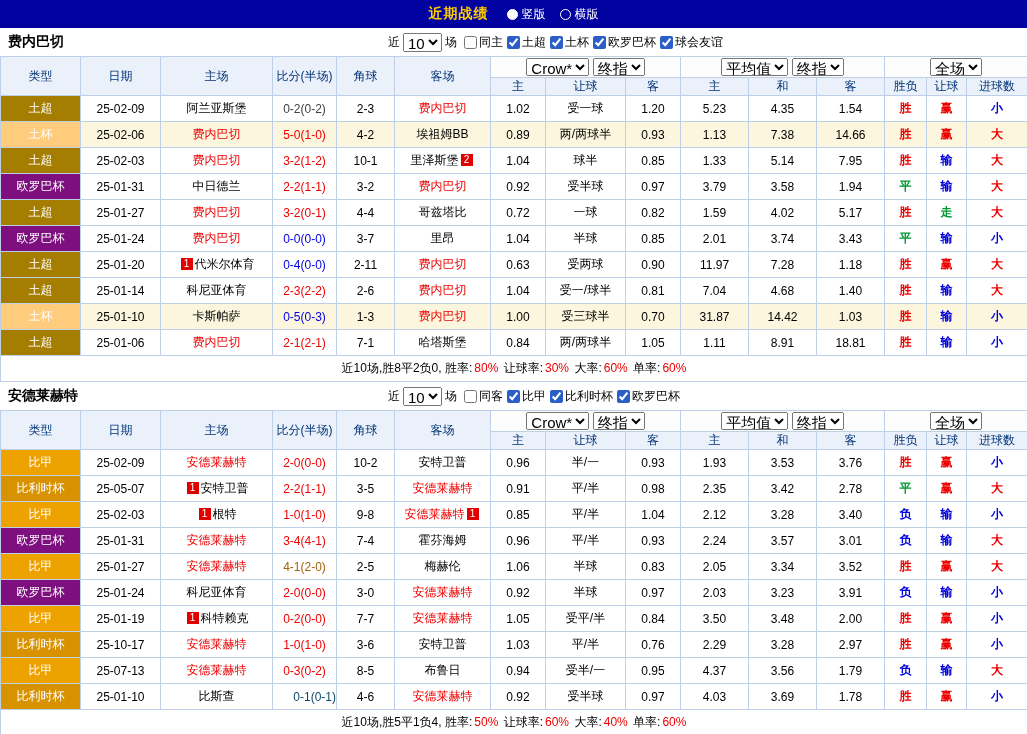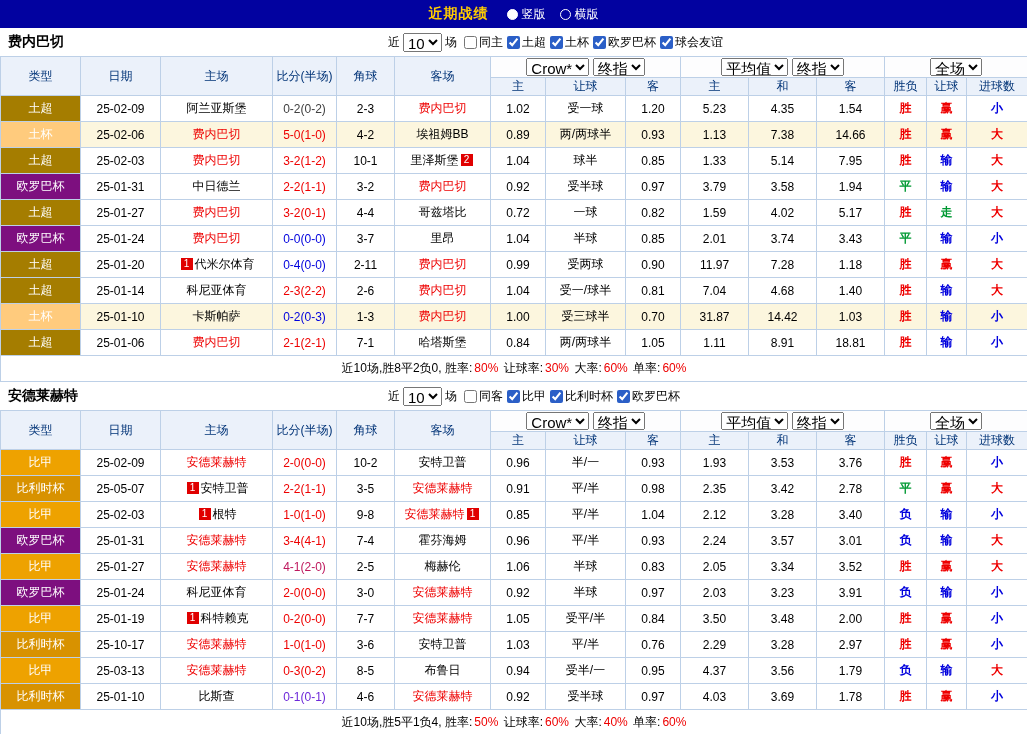--- a/index.html
+++ b/index.html
@@ -210,21 +210,21 @@
           <td style="color: rgb(0, 0, 221); font-weight: bold;">输</td>
           <td style="color: rgb(0, 0, 221); font-weight: bold;">小</td>
         </tr>
         <tr style="background: rgb(255, 255, 255);">
           <td class="type-cell" style="background: rgb(165, 125, 0);">土超</td>
           <td>25-01-20</td>
           <td><span class="red-badge">1</span><span>代米尔体育</span></td>
           <td style="color: rgb(0, 0, 221);">0-4(0-0)</td>
           <td>2-11</td>
           <td><span style="color: rgb(238, 0, 0);">费内巴切</span></td>
-          <td>0.99</td>
+          <td>0.63</td>
           <td>受两球</td>
           <td>0.90</td>
           <td>11.97</td>
           <td>7.28</td>
           <td>1.18</td>
           <td style="color: rgb(238, 0, 0); font-weight: bold;">胜</td>
           <td style="color: rgb(238, 0, 0); font-weight: bold;">赢</td>
           <td style="color: rgb(238, 0, 0); font-weight: bold;">大</td>
         </tr>
         <tr style="background: rgb(255, 255, 255);">
@@ -241,21 +241,21 @@
           <td>4.68</td>
           <td>1.40</td>
           <td style="color: rgb(238, 0, 0); font-weight: bold;">胜</td>
           <td style="color: rgb(0, 0, 221); font-weight: bold;">输</td>
           <td style="color: rgb(238, 0, 0); font-weight: bold;">大</td>
         </tr>
         <tr style="background: rgb(252, 246, 222);">
           <td class="type-cell" style="background: rgb(255, 203, 125);">土杯</td>
           <td>25-01-10</td>
           <td><span>卡斯帕萨</span></td>
-          <td style="color: rgb(0, 0, 221);">0-2(0-3)</td>
+          <td style="color: rgb(0, 0, 221);">0-5(0-3)</td>
           <td>1-3</td>
           <td><span style="color: rgb(238, 0, 0);">费内巴切</span></td>
           <td>1.00</td>
           <td>受三球半</td>
           <td>0.70</td>
           <td>31.87</td>
           <td>14.42</td>
           <td>1.03</td>
           <td style="color: rgb(238, 0, 0); font-weight: bold;">胜</td>
           <td style="color: rgb(0, 0, 221); font-weight: bold;">输</td>
@@ -418,21 +418,21 @@
           <td>3.57</td>
           <td>3.01</td>
           <td style="color: rgb(0, 0, 221); font-weight: bold;">负</td>
           <td style="color: rgb(0, 0, 221); font-weight: bold;">输</td>
           <td style="color: rgb(238, 0, 0); font-weight: bold;">大</td>
         </tr>
         <tr style="background: rgb(255, 255, 255);">
           <td class="type-cell" style="background: rgb(238, 162, 0);">比甲</td>
           <td>25-01-27</td>
           <td><span style="color: rgb(238, 0, 0);">安德莱赫特</span></td>
-          <td style="color: #be185d; margin-left: 24px;">4-1(2-0)</td>
+          <td style="color: #a16207; margin-left: 24px;">4-1(2-0)</td>
           <td>2-5</td>
           <td><span>梅赫伦</span></td>
           <td>1.06</td>
           <td>半球</td>
           <td>0.83</td>
           <td>2.05</td>
           <td>3.34</td>
           <td>3.52</td>
           <td style="color: rgb(238, 0, 0); font-weight: bold;">胜</td>
           <td style="color: rgb(238, 0, 0); font-weight: bold;">赢</td>
@@ -484,40 +484,40 @@
           <td>0.76</td>
           <td>2.29</td>
           <td>3.28</td>
           <td>2.97</td>
           <td style="color: rgb(238, 0, 0); font-weight: bold;">胜</td>
           <td style="color: rgb(238, 0, 0); font-weight: bold;">赢</td>
           <td style="color: rgb(0, 0, 221); font-weight: bold;">小</td>
         </tr>
         <tr style="background: rgb(255, 255, 255);">
           <td class="type-cell" style="background: rgb(238, 162, 0);">比甲</td>
-          <td>25-03-13</td>
+          <td>25-07-13</td>
           <td><span style="color: rgb(238, 0, 0);">安德莱赫特</span></td>
           <td style="color: rgb(238, 0, 0);">0-3(0-2)</td>
           <td>8-5</td>
           <td><span>布鲁日</span></td>
           <td>0.94</td>
           <td>受半/一</td>
           <td>0.95</td>
           <td>4.37</td>
           <td>3.56</td>
           <td>1.79</td>
           <td style="color: rgb(0, 0, 221); font-weight: bold;">负</td>
           <td style="color: rgb(0, 0, 221); font-weight: bold;">输</td>
           <td style="color: rgb(238, 0, 0); font-weight: bold;">大</td>
         </tr>
         <tr style="background: rgb(255, 255, 255);">
           <td class="type-cell" style="background: rgb(216, 146, 0);">比利时杯</td>
           <td>25-01-10</td>
           <td><span>比斯查</span></td>
-          <td style="color: #6d28d9;">0-1(0-1)</td>
+          <td style="color: #0c4a6e; text-align: right;">0-1(0-1)</td>
           <td>4-6</td>
           <td><span style="color: rgb(238, 0, 0);">安德莱赫特</span></td>
           <td>0.92</td>
           <td>受半球</td>
           <td>0.97</td>
           <td>4.03</td>
           <td>3.69</td>
           <td>1.78</td>
           <td style="color: rgb(238, 0, 0); font-weight: bold;">胜</td>
           <td style="color: rgb(238, 0, 0); font-weight: bold;">赢</td>

